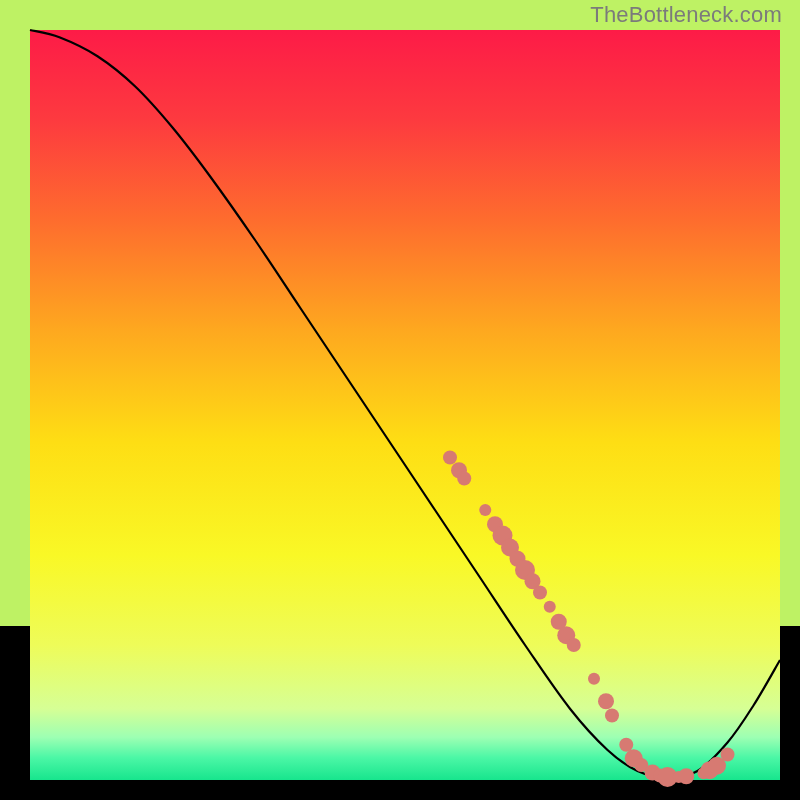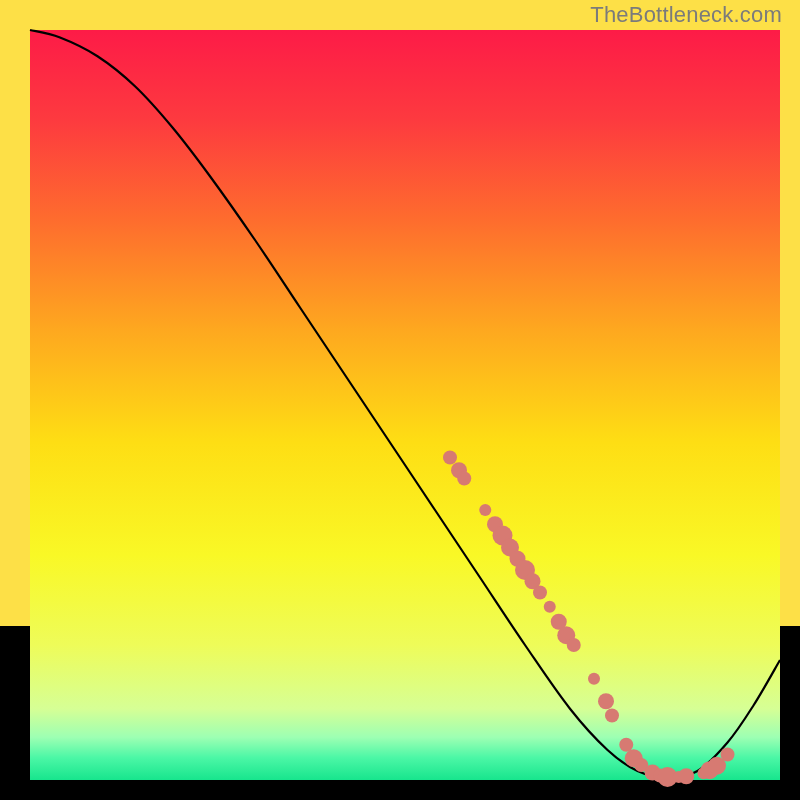--- a/index.html
+++ b/index.html
@@ -8,21 +8,21 @@
     width: 800px;
     height: 800px;
     background: #000;
     overflow: hidden;
     font-family: Arial, Helvetica, sans-serif;
   }
   .stage {
     position: relative;
     width: 800px;
     height: 626px;
-    background: #fde047;
+    background: #bef264;
   }
   .watermark {
     position: absolute;
     top: 2px;
     right: 18px;
     color: #7b7b7b;
     font-size: 22px;
     font-weight: 500;
     letter-spacing: 0.2px;
     user-select: none;

